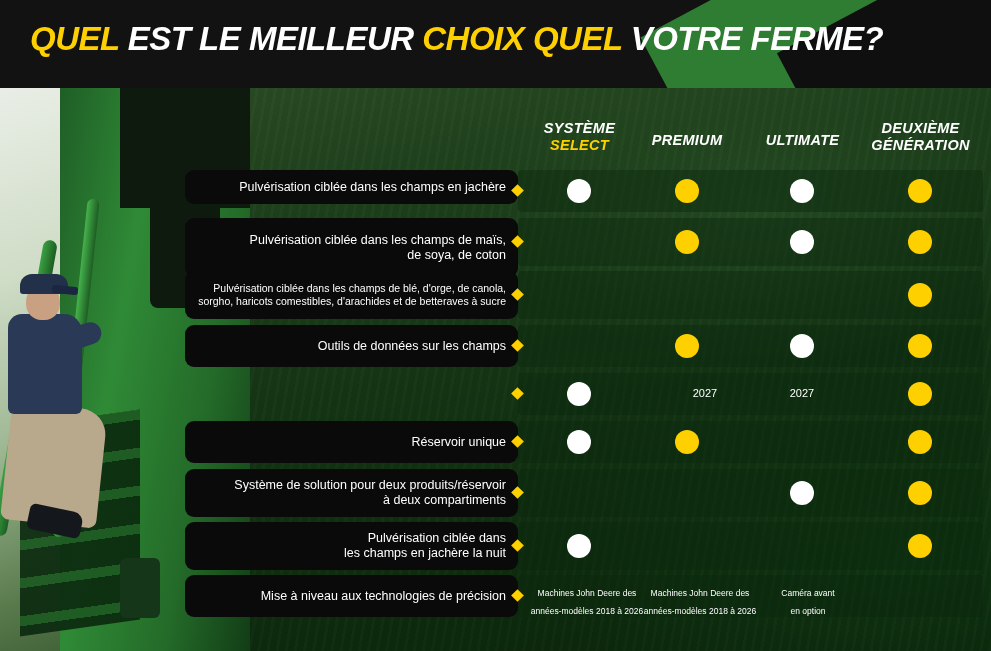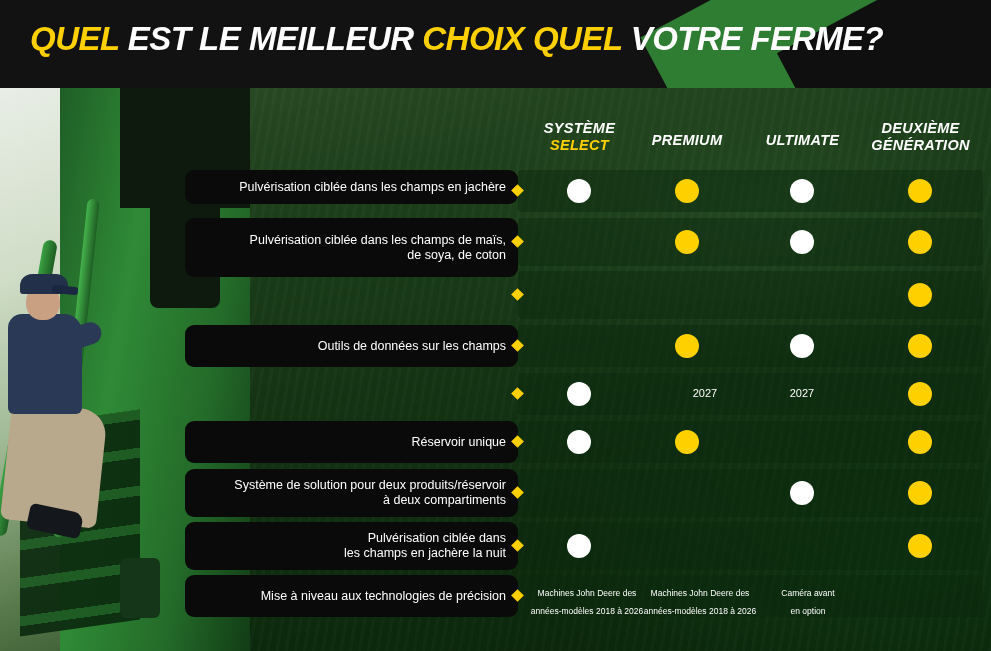--- a/index.html
+++ b/index.html
@@ -357,20 +357,24 @@
     <div class="row-pill" style="top:130px; height:59px; white-space:pre-line;">
       <span style="white-space:pre-line;">Pulvérisation ciblée dans les champs de maïs,
 de soya, de coton</span>
     </div>
     <div class="diamond" style="left:513px; top:149px;"></div>
     <div class="dot yellow" style="left:675px; top:142px;"></div>
     <div class="dot white" style="left:790px; top:142px;"></div>
     <div class="dot yellow" style="left:908px; top:142px;"></div>
 
     <div class="row-band" style="top:183px; height:48px;"></div>
+    <div class="row-pill small" style="top:183px; height:48px;">
+      <span style="white-space:pre-line;">Pulvérisation ciblée dans les champs de blé, d'orge, de canola,
+sorgho, haricots comestibles, d'arachides et de betteraves à sucre</span>
+    </div>
     <div class="diamond" style="left:513px; top:202px;"></div>
     <div class="dot yellow" style="left:908px; top:195px;"></div>
 
     <div class="row-band" style="top:237px; height:42px;"></div>
     <div class="row-pill" style="top:237px; height:42px;">
       <span>Outils de données sur les champs</span>
     </div>
     <div class="diamond" style="left:513px; top:253px;"></div>
     <div class="dot yellow" style="left:675px; top:246px;"></div>
     <div class="dot white" style="left:790px; top:246px;"></div>

